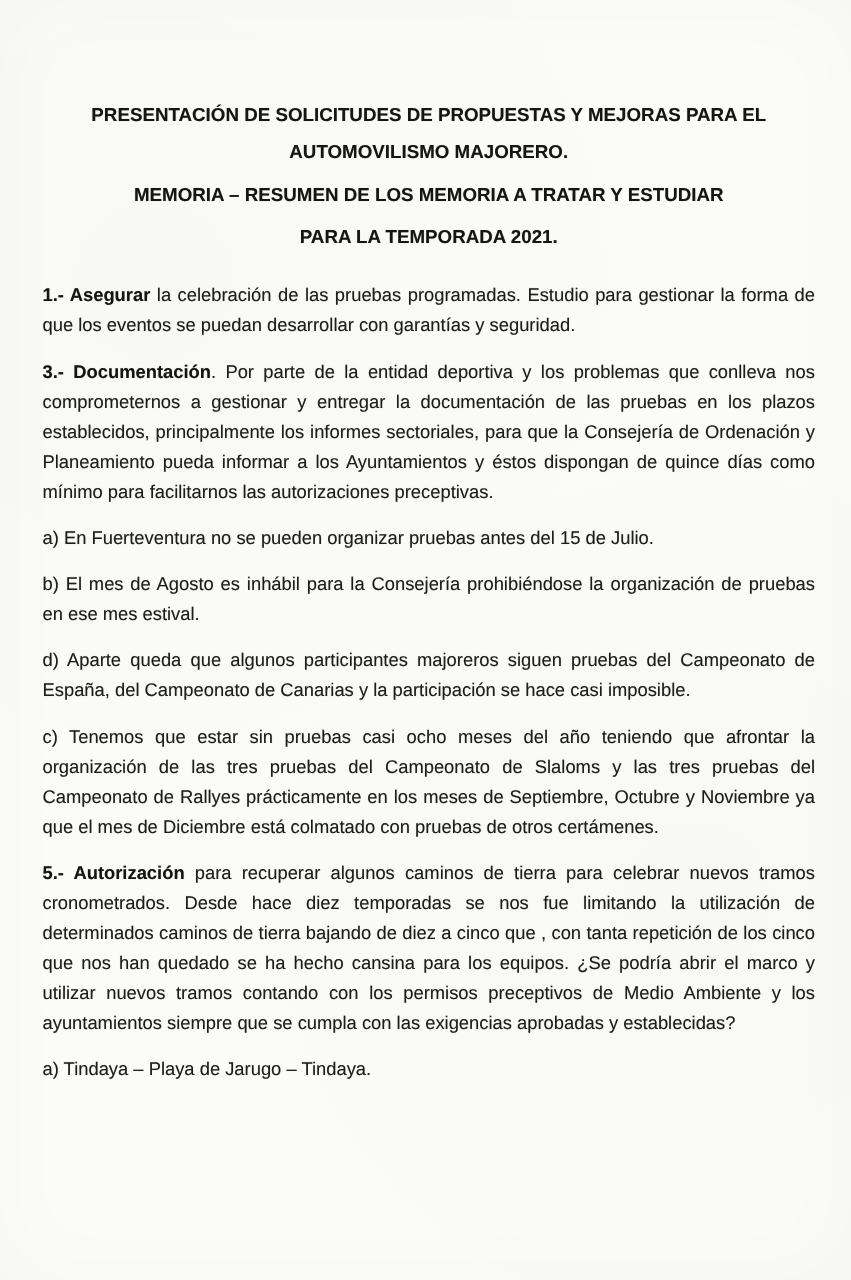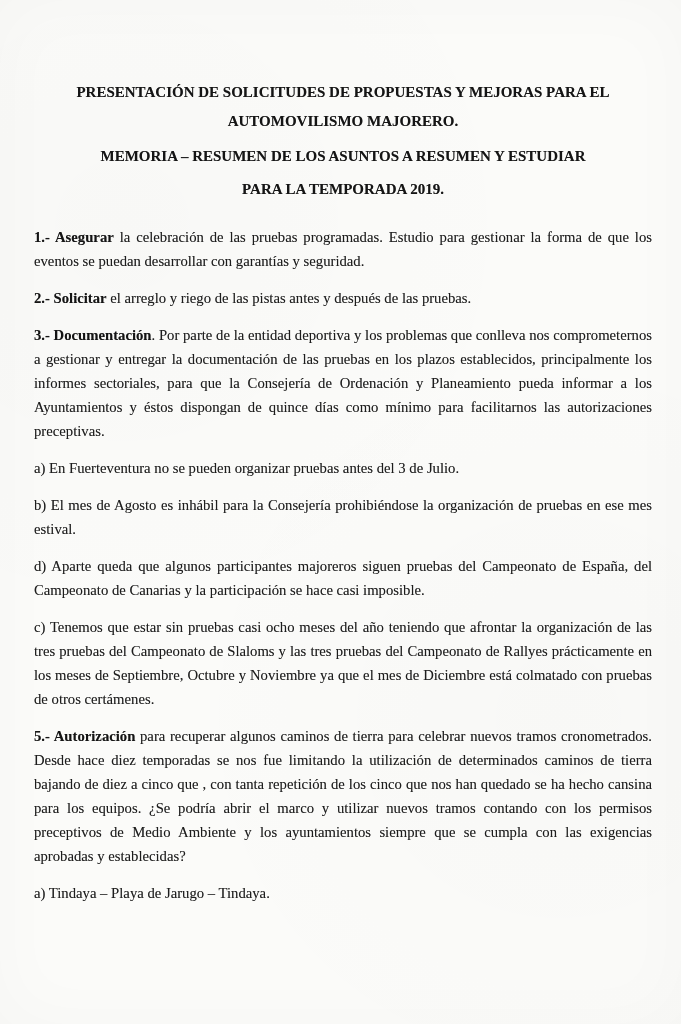--- a/index.html
+++ b/index.html
@@ -11,21 +11,21 @@
     position: relative;
     width: 681px;
     height: 1024px;
     box-sizing: border-box;
     padding: 78px 29px 0 34px;
     background-color: #fbfbf9;
     background-image:
       radial-gradient(circle at 18% 22%, rgba(0,0,0,0.012), transparent 45%),
       radial-gradient(circle at 82% 70%, rgba(0,0,0,0.012), transparent 45%);
     box-shadow: inset 0 0 70px rgba(0,0,0,0.025);
-    font-family: Liberation Serif, serif;
+    font-family: Liberation Sans, sans-serif;
     color: #1d1d1d;
     overflow: hidden;
   }
   .titles {
     text-align: center;
     font-weight: bold;
     font-size: 15px;
     color: #151515;
   }
   .title-line {
@@ -45,34 +45,33 @@
   .para b { font-weight: bold; color: #141414; }
 </style>
 </head>
 <body>
 
 <div class="page">
 
   <div class="titles">
     <div class="title-line t1">PRESENTACIÓN DE SOLICITUDES DE PROPUESTAS Y  MEJORAS PARA   EL</div>
     <div class="title-line t2">AUTOMOVILISMO MAJORERO.</div>
-    <div class="title-line t3">MEMORIA – RESUMEN DE LOS ASUNTOS A RESUMEN  Y ESTUDIAR</div>
-    <div class="title-line t4">PARA LA TEMPORADA  2019.</div>
+    <div class="title-line t3">MEMORIA – RESUMEN DE LOS MEMORIA A TRATAR  Y ESTUDIAR</div>
+    <div class="title-line t4">PARA LA TEMPORADA  2021.</div>
   </div>
 
   <div class="body-text">
 
     <p class="para"><b>1.- Asegurar</b><span>  la celebración de las pruebas programadas.   Estudio para gestionar la forma de que los eventos  se puedan desarrollar  con garantías y seguridad.</span></p>
 
-    <p class="para"><b>2.- Solicitar</b><span> el   arreglo y riego de las pistas  antes y después de las pruebas.</span></p>
 
     <p class="para"><b>3.- Documentación</b><span>. Por parte de la entidad deportiva y los problemas que conlleva nos comprometernos a gestionar y entregar  la documentación de las pruebas en los plazos establecidos, principalmente los informes sectoriales, para que la Consejería de Ordenación y  Planeamiento pueda informar a los Ayuntamientos y éstos dispongan de quince días como mínimo para facilitarnos  las autorizaciones preceptivas.</span></p>
 
 
-    <p class="para"><b></b><span>a) En Fuerteventura no  se pueden organizar pruebas antes del 3 de Julio.</span></p>
+    <p class="para"><b></b><span>a) En Fuerteventura no  se pueden organizar pruebas antes del 15 de Julio.</span></p>
 
     <p class="para"><b></b><span>b) El mes de Agosto es inhábil para la Consejería   prohibiéndose la organización de pruebas en ese mes estival.</span></p>
 
     <p class="para"><b></b><span>d) Aparte queda que  algunos participantes majoreros siguen pruebas del Campeonato de España, del Campeonato  de Canarias y la participación se hace casi imposible.</span></p>
 
     <p class="para"><b></b><span>c) Tenemos que estar sin  pruebas  casi ocho meses  del año  teniendo que afrontar la organización de las tres pruebas del Campeonato de Slaloms y las tres pruebas del Campeonato de Rallyes prácticamente en los meses de Septiembre, Octubre y Noviembre ya que el mes de Diciembre está colmatado con pruebas de otros certámenes.</span></p>
 
     <p class="para"><b>5.-  Autorización</b><span> para recuperar algunos caminos de tierra para celebrar nuevos tramos cronometrados. Desde hace   diez temporadas se nos fue limitando   la utilización de determinados caminos de tierra bajando de diez a cinco  que , con  tanta repetición   de los cinco que nos han quedado se ha hecho cansina para los equipos. ¿Se podría abrir el marco y utilizar nuevos tramos contando con los permisos preceptivos de Medio Ambiente y  los ayuntamientos siempre que se cumpla con las exigencias aprobadas y establecidas?</span></p>
 
     <p class="para"><b></b><span>a) Tindaya – Playa de Jarugo – Tindaya.</span></p>

